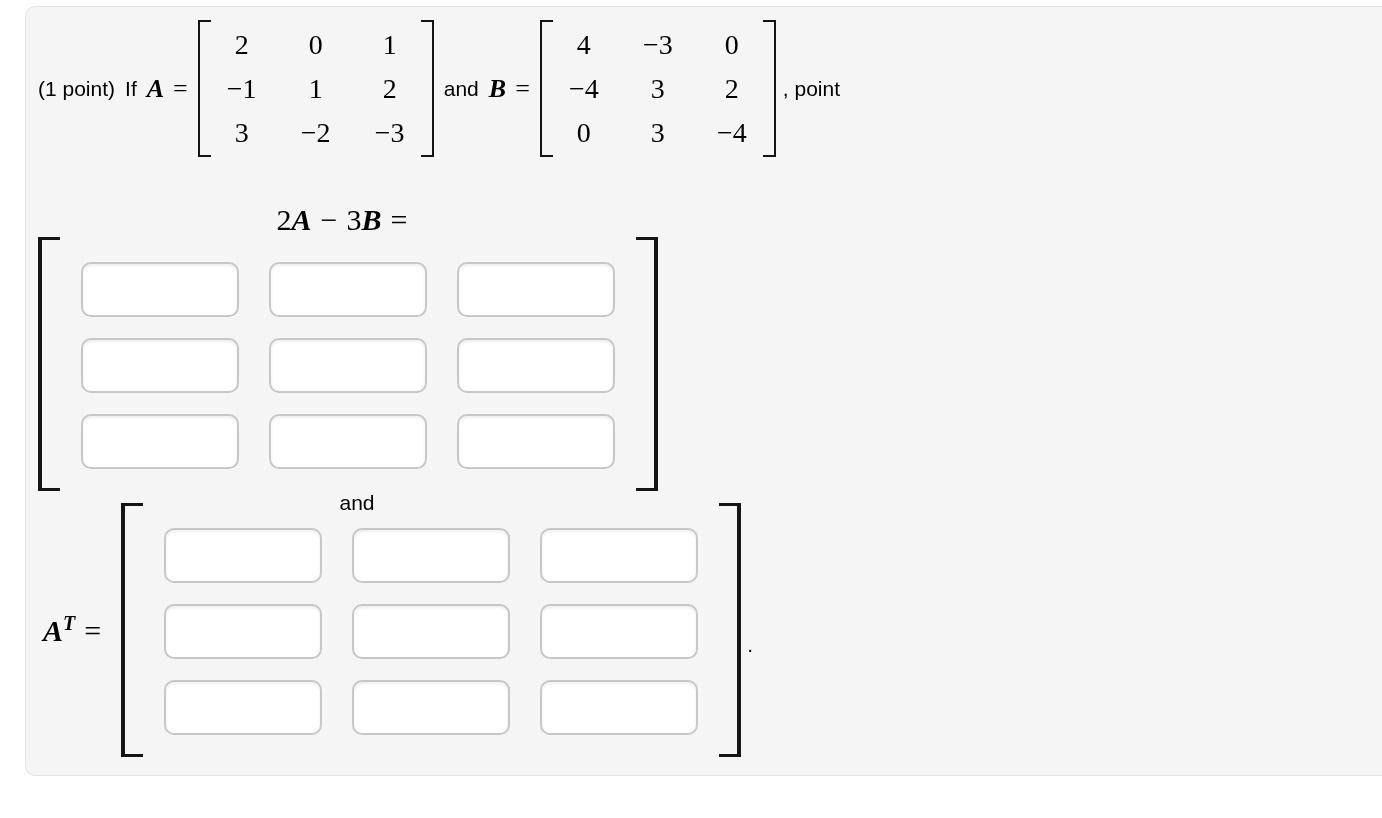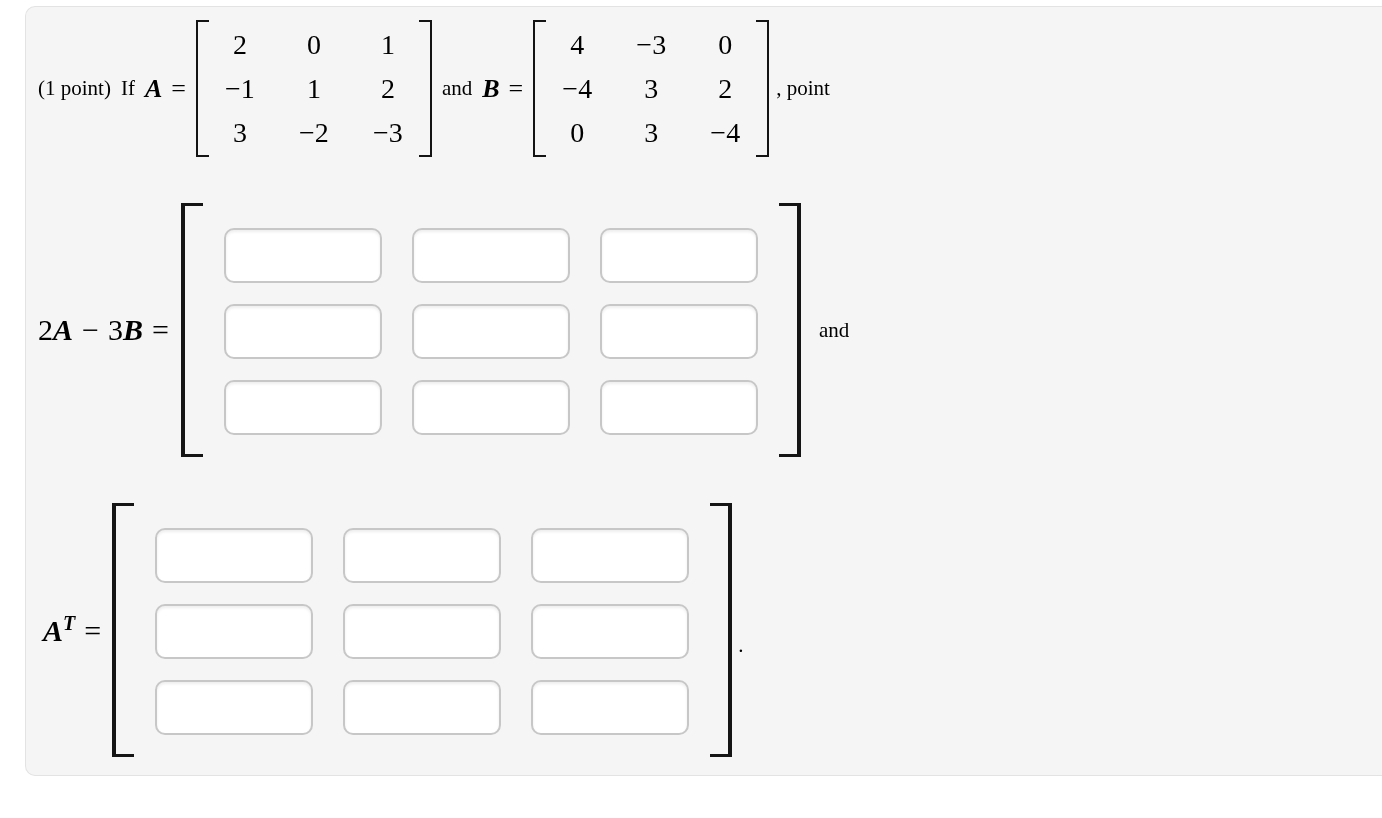--- a/index.html
+++ b/index.html
@@ -10,21 +10,21 @@
   .panel {
     position:absolute; left:25px; top:6px; width:1357px; height:770px;
     background:#f5f5f5; border:1px solid #e3e3e3; border-right:none;
     border-radius:10px 0 0 10px; box-sizing:border-box;
   }
 
   
   .eqrow { position:absolute; display:flex; align-items:center; }
 
   
-  .sans21 { font-family:Liberation Serif, serif; font-size:21px; white-space:pre; }
+  .sans21 { font-family:Liberation Sans, sans-serif; font-size:21px; white-space:pre; }
   .serif26 { font-family:"Liberation Serif", serif; font-size:26px; }
   .serif30 { font-family:"Liberation Serif", serif; font-size:30px; white-space:pre; }
   .mvar { font-style:italic; font-weight:bold; }
   .op { padding:0 9px; }
   .eqsign { padding-left:9px; }
   sup.t { font-size:20px; }
 
   
   .smx { display:flex; align-items:stretch; }
   .smx .br { width:11px; }
@@ -96,21 +96,21 @@
         <span>0</span>
         <span>3</span>
         <span>−4</span>
       </span>
       <span class="br r"></span>
     </span>
 
     <span class="sans21" style="margin-left:7px;">, point</span>
   </div>
 
-  <div class="eqrow" style="left:38px; top:203px;">
+  <div class="eqrow" style="left:38px; top:203px;flex-direction:column;">
     <span class="serif30" style="margin-right:12px;"><span>2</span><span class="mvar">A</span><span class="op">−</span><span>3</span><span class="mvar">B</span><span class="eqsign">=</span></span>
 
     <span class="amx">
       <span class="bbr l"></span>
       <span class="agrid">
         <input class="cell" type="text" value="" style="">
         <input class="cell" type="text" value="" style="">
         <input class="cell" type="text" value="" style="">
         <input class="cell" type="text" value="" style="">
         <input class="cell" type="text" value="" style="">
@@ -119,21 +119,21 @@
         <input class="cell" type="text" value="" style="">
         <input class="cell" type="text" value="" style="">
       </span>
       <span class="bbr r"></span>
     </span>
 
     <span class="sans21" style="margin-left:18px;">and</span>
   </div>
 
   <div class="eqrow" style="left:43px; top:503px;">
-    <span class="serif30" style="margin-right:11px;"><span class="mvar">A</span><sup class="t mvar">T</sup><span class="eqsign">=</span></span>
+    <span class="serif30" style="margin-right:20px;"><span class="mvar">A</span><sup class="t mvar">T</sup><span class="eqsign">=</span></span>
 
     <span class="amx">
       <span class="bbr l"></span>
       <span class="agrid">
         <input class="cell" type="text" value="" style="">
         <input class="cell" type="text" value="" style="">
         <input class="cell" type="text" value="" style="">
         <input class="cell" type="text" value="" style="">
         <input class="cell" type="text" value="" style="">
         <input class="cell" type="text" value="" style="">

